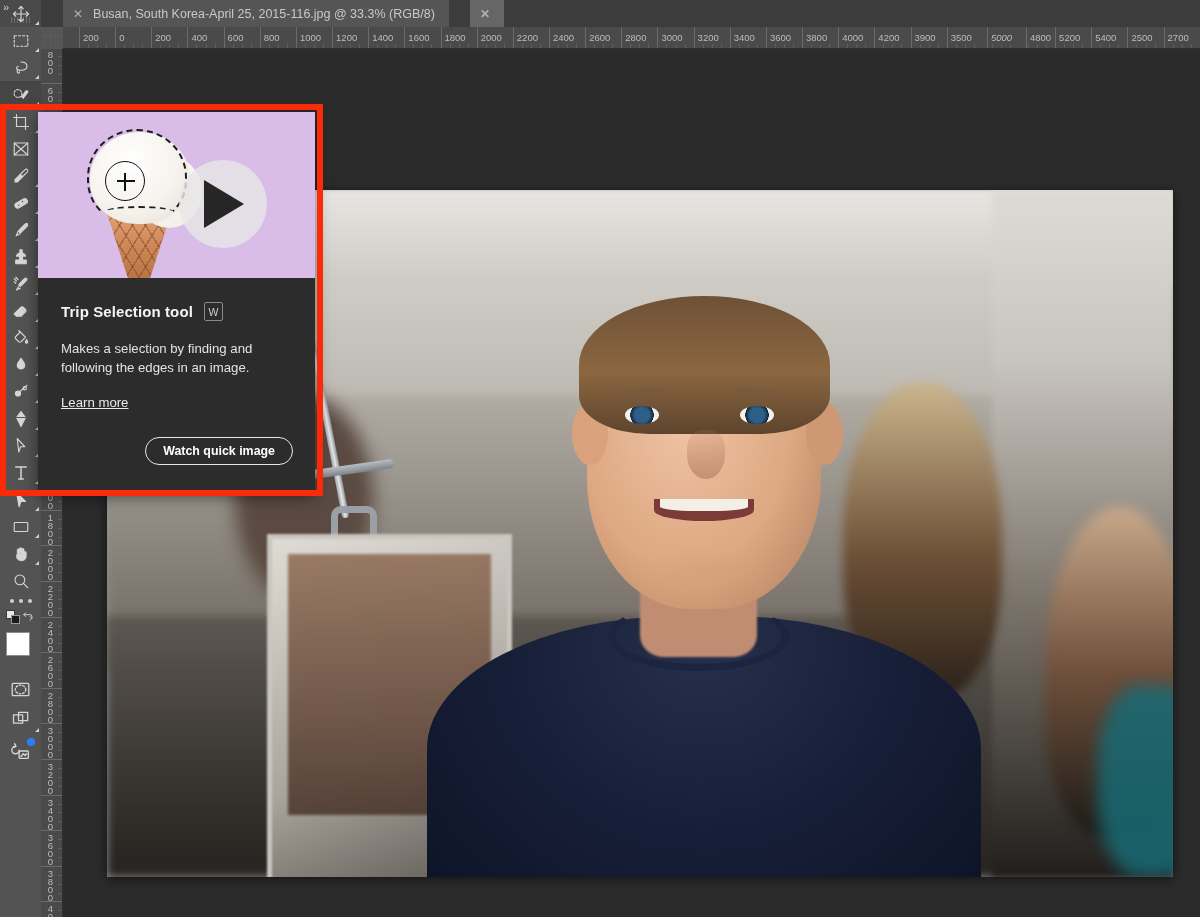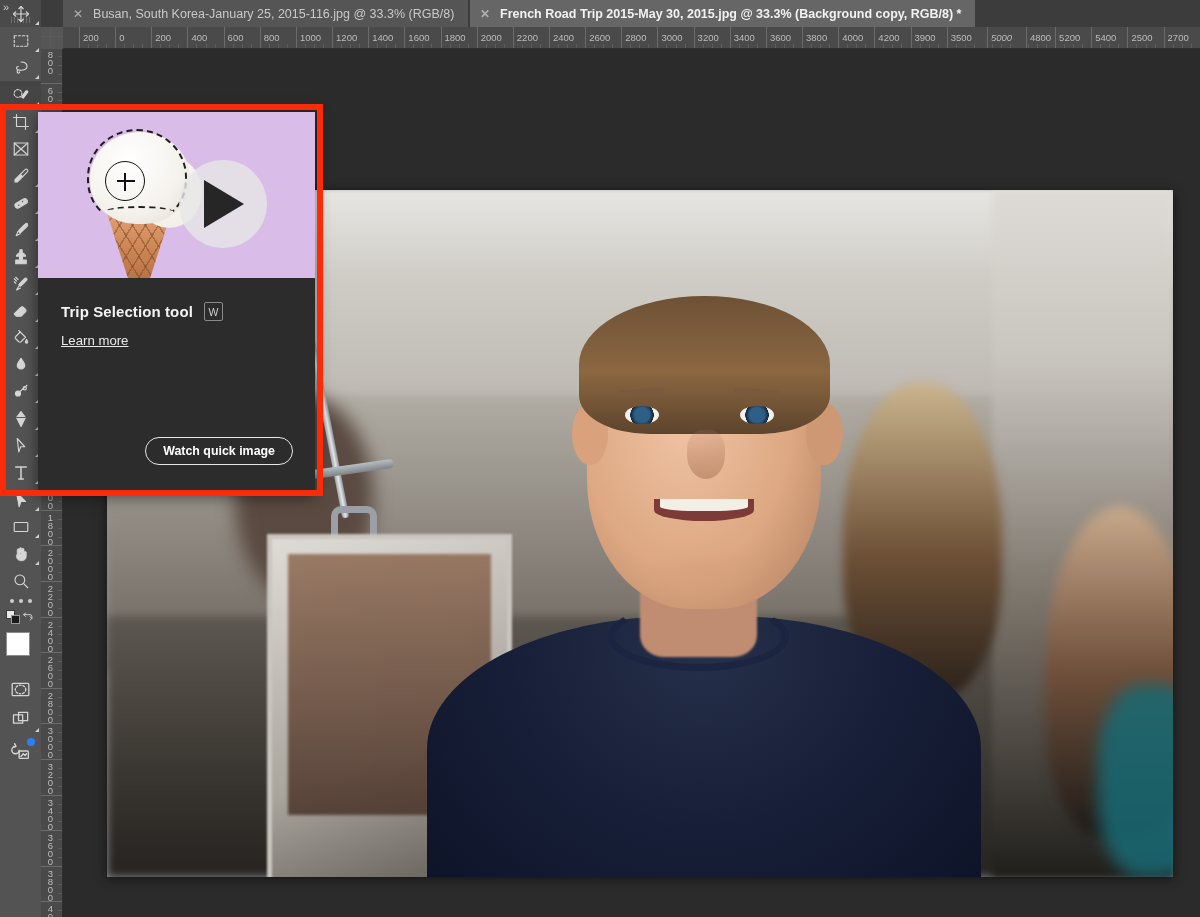--- a/index.html
+++ b/index.html
@@ -157,43 +157,42 @@
      background:rgba(231,231,231,.82); }
   #playtri { position:absolute; left:166px; top:68px; width:0; height:0;
      border-left:40px solid #262626; border-top:24px solid transparent; border-bottom:24px solid transparent; }
   #tip-body { position:absolute; left:0; top:166px; width:277px; height:216px; padding:24px 23px 0 23px; }
   #tip-title-row { display:flex; align-items:center; gap:11px; }
   #tip-title { font-size:15px; font-weight:bold; color:#f3f3f3; letter-spacing:.1px; }
   #tip-key { display:inline-flex; align-items:center; justify-content:center;
      width:19px; height:19px; border:1px solid #8a8a8a; border-radius:2px;
      font-size:10.5px; color:#cfcfcf; }
   #tip-desc { margin-top:18px; font-size:13.2px; line-height:19px; color:#e2e2e2; max-width:225px; }
-  #tip-learn { display:inline-block; margin-top:12px; font-size:13.2px; color:#e9e9e9;
+  #tip-learn { display:inline-block; margin-top:18px; font-size:13.2px; color:#e9e9e9;
      text-decoration:underline; cursor:pointer; }
   #tip-btn { position:absolute; right:22px; bottom:29px; padding:6px 17px;
      border:1.6px solid #e8e8e8; border-radius:14px; color:#ffffff; font-size:12.4px;
      font-weight:bold; background:transparent; cursor:pointer; }
 
   
   #redbox { position:absolute; left:0px; top:104px; width:323px; height:392px;
      border:6px solid #fb2b0a; pointer-events:none; }
 </style>
 </head>
 <body>
 
 <div id="app">
 
   <div id="tabbar">
     <div class="tab inactive" style="left:63px;">
       <span class="xmark">✕</span>
-      <span class="tlabel">Busan, South Korea-January 25, 2015-116.jpg @ 33.3% (RGB/8)</span>
+      <span class="tlabel">Busan, South Korea-April 25, 2015-116.jpg @ 33.3% (RGB/8)</span>
     </div>
     <div class="tab active" style="left:470px;">
       <span class="xmark">✕</span>
-      <span class="tlabel">French Road Trip 2015-May 30, 2015.jpg @ 33.3% (Background copy, RGB/8) *</span>
     </div>
   </div>
 
   <div id="ruler-corner">
       <div class="ch"></div>
     </div>
   <div id="hruler">
       <div class="htick" style="left: 16px;">
         <span>200</span>
       </div>
@@ -837,20 +836,21 @@
         <div id="cursor"></div>
       </div>
       <div id="playcirc"></div>
       <div id="playtri"></div>
     </div>
     <div id="tip-body">
       <div id="tip-title-row">
         <span id="tip-title">Trip Selection tool</span>
         <span id="tip-key">W</span>
       </div>
+      <div id="tip-desc">Makes a selection by finding and following the edges in an image.</div>
       <a id="tip-learn">Learn more</a>
       <button id="tip-btn">Watch quick image</button>
     </div>
   </div>
 
   <div id="redbox"></div>
 
 </div>
 
 </body></html>

